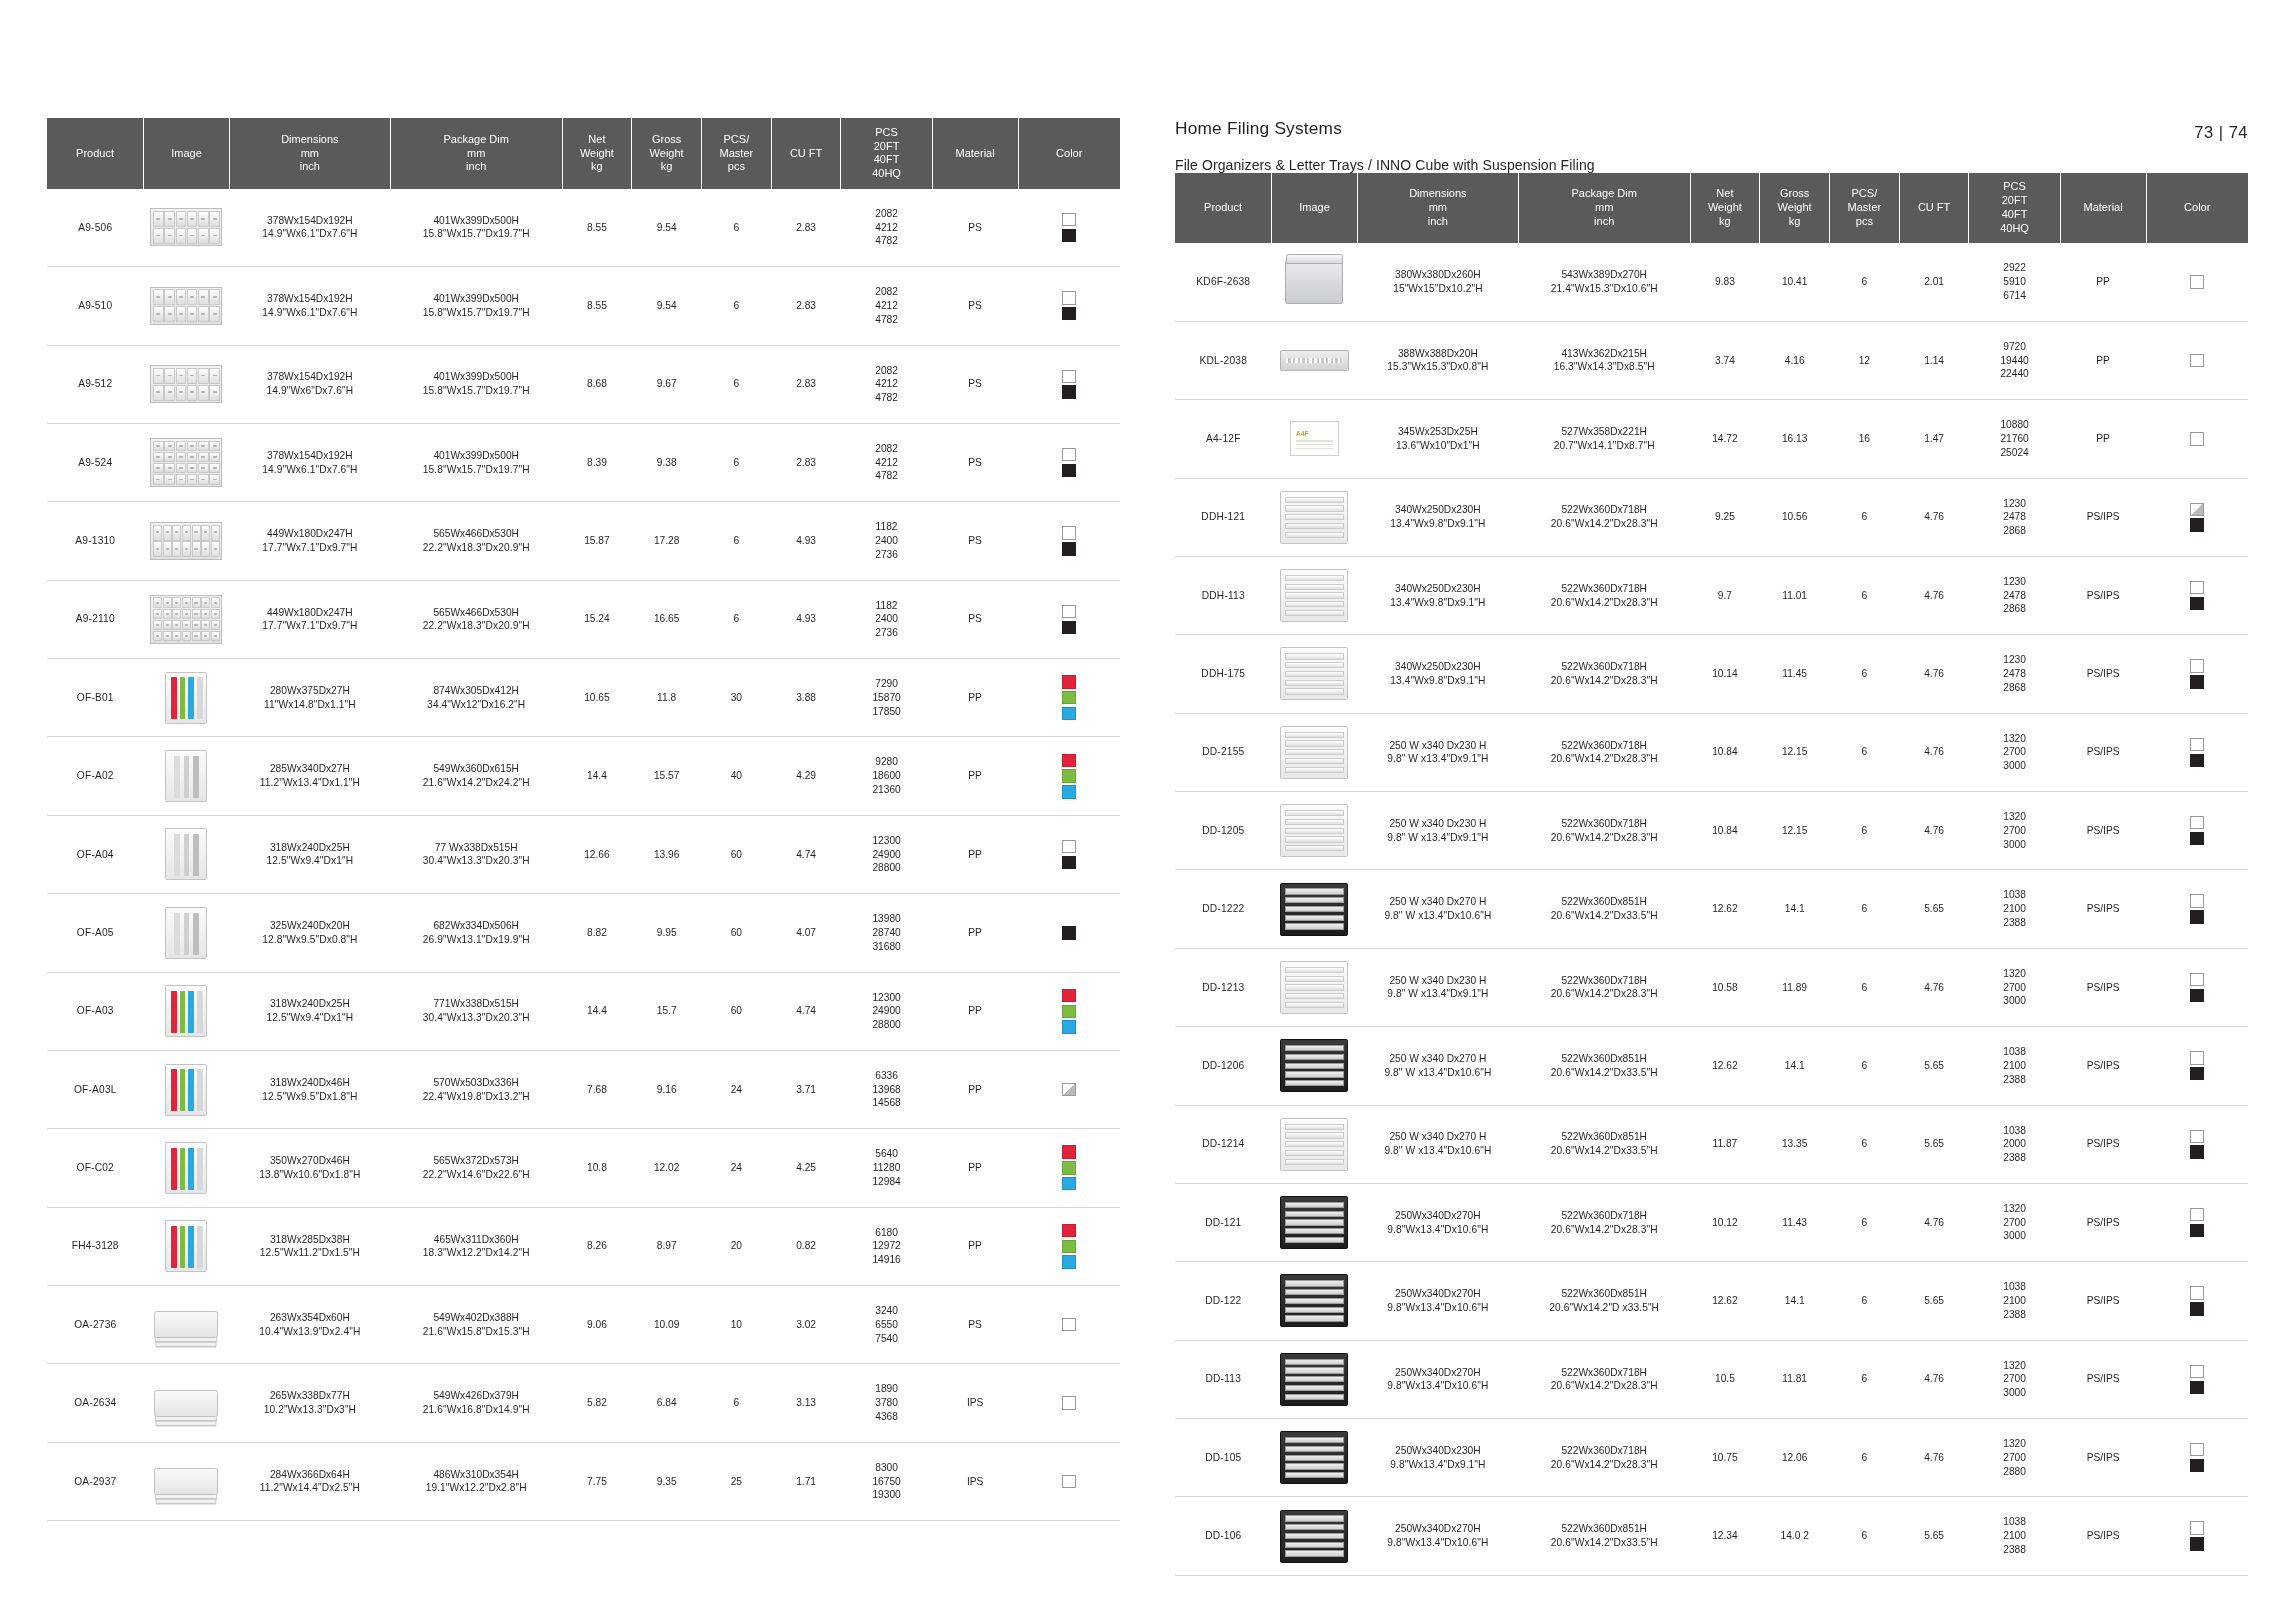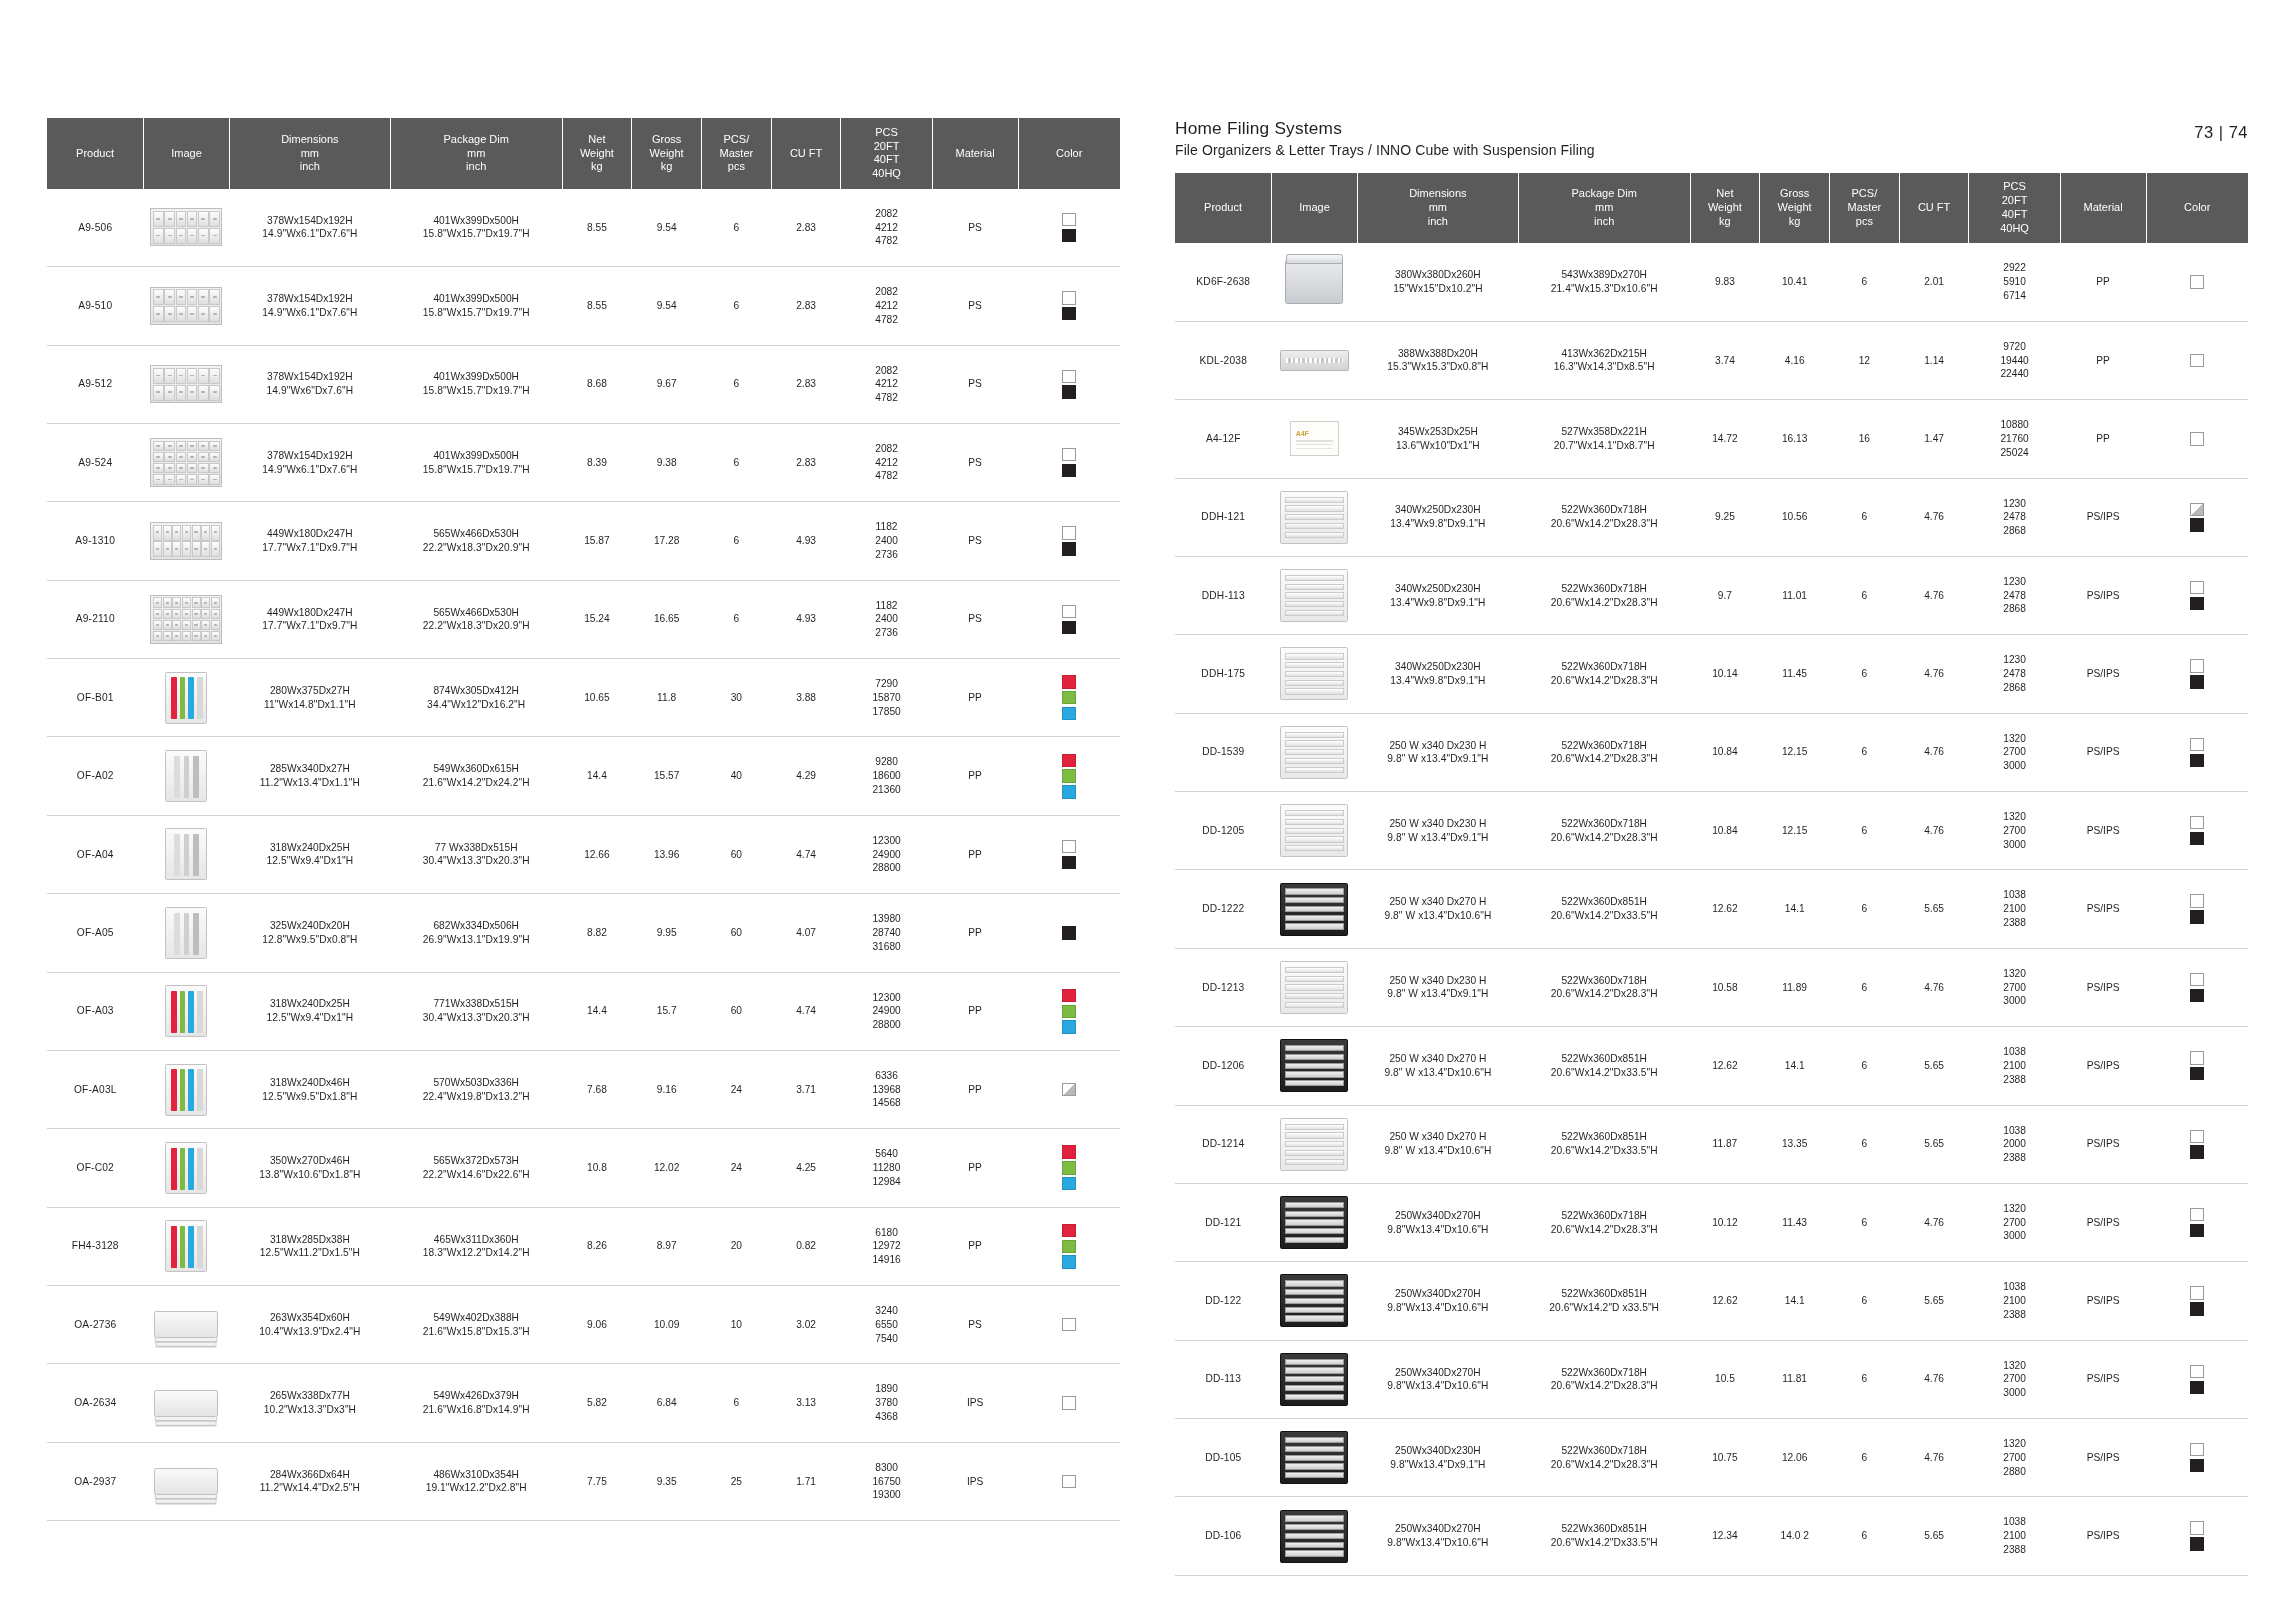--- a/index.html
+++ b/index.html
@@ -21,21 +21,21 @@
     gap: 55px;
   }
   .sheet { flex: 1 1 0; position: relative; }
 
   
   .pg-head { margin-bottom: 12.6px; position: relative; height: 42px; }
   .pg-head .line1 {
     font-size: 17.3px; color: #231f20; letter-spacing: 0.2px;
   }
   .pg-head .line2 {
-    font-size: 14px; color: #231f20; letter-spacing: 0.1px; margin-top: 3px;
+    font-size: 14px; color: #231f20; letter-spacing: 0.1px; margin-top: 18px;
   }
   .pg-head .single {
     font-size: 14px; color: #231f20; letter-spacing: 0.1px; position: absolute; bottom: 4.7px; left: 0;
   }
   .folio {
     position: absolute; right: 0; top: 4.7px;
     font-size: 16.5px; color: #231f20; letter-spacing: 0.5px;
   }
 
   
@@ -1243,21 +1243,21 @@
               </td>
               <td>PS/IPS</td>
               <td>
                 <div class="swatches">
                   <span class="sw white"></span>
                   <span class="sw black"></span>
                 </div>
               </td>
             </tr>
             <tr>
-              <td class="col-prod">DD-1539</td>
+              <td class="col-prod">DD-2155</td>
               <td>
                 <div class="cell-img">
                   <div class="thumb">
                     <div class="cab ">
                       <u></u>
                       <u></u>
                       <u></u>
                       <u></u>
                       <u></u>
                     </div>

